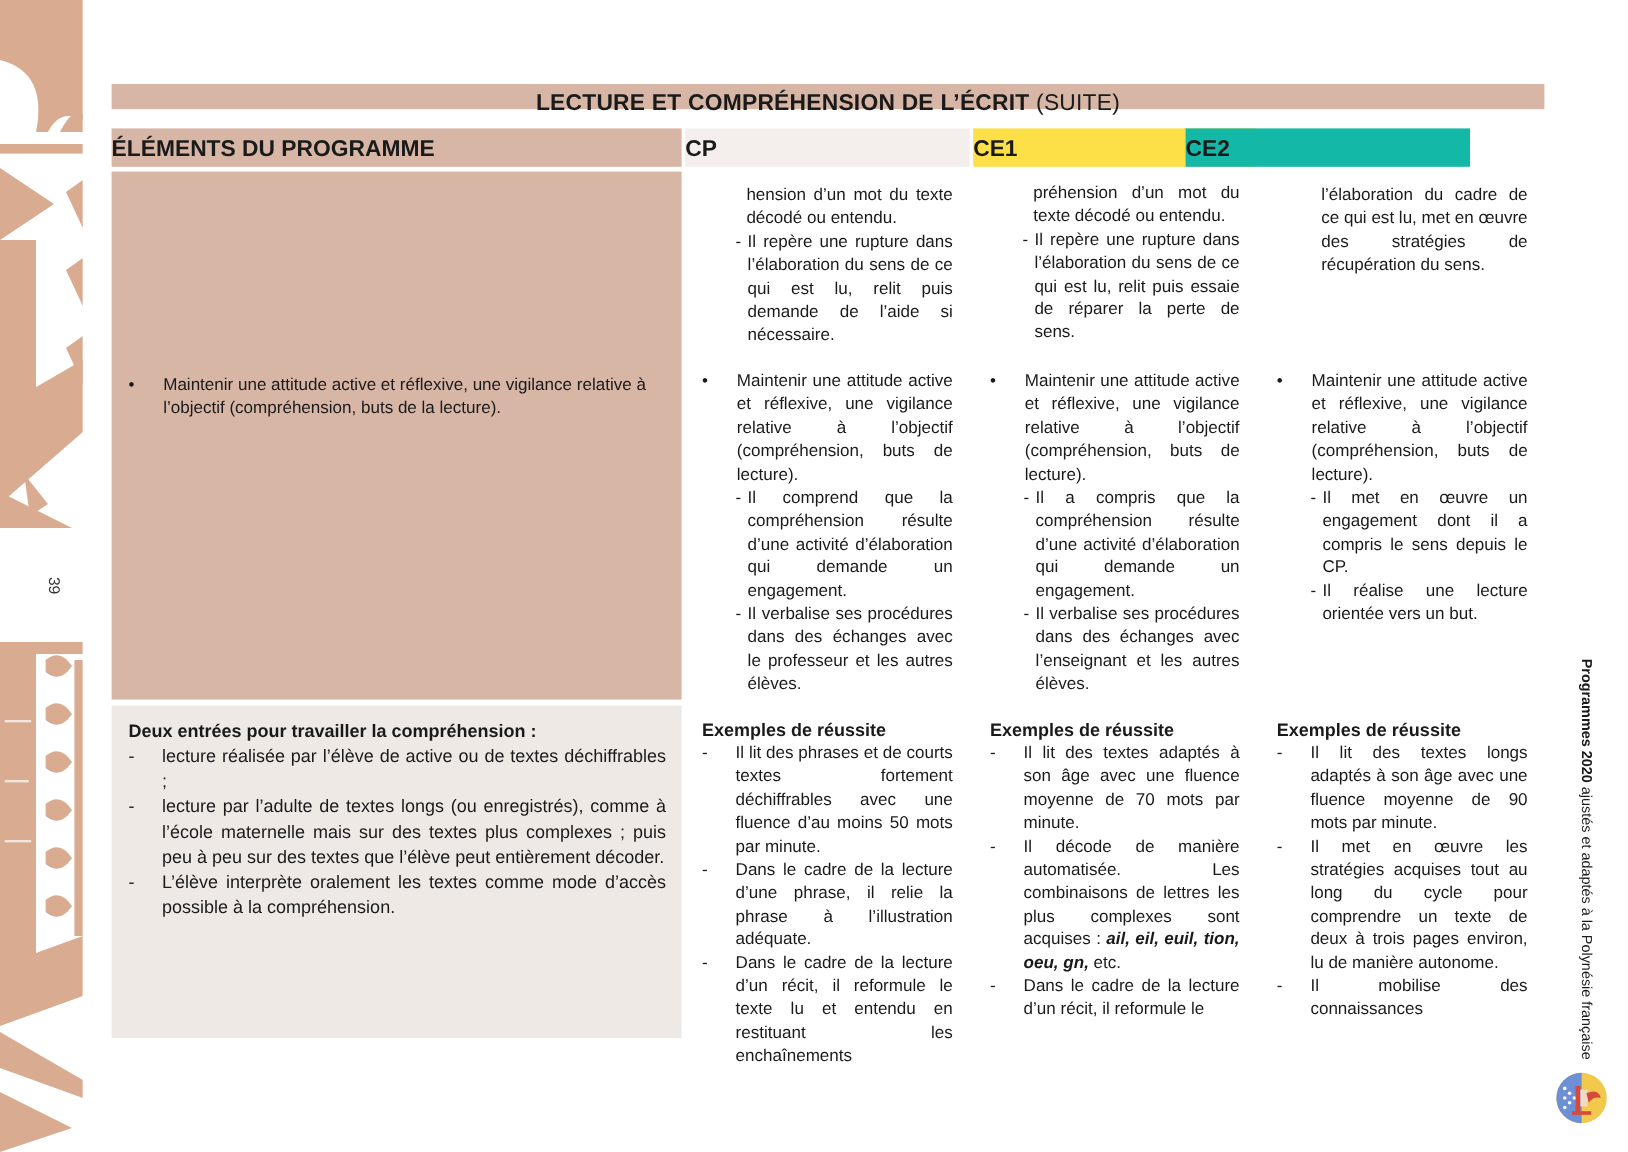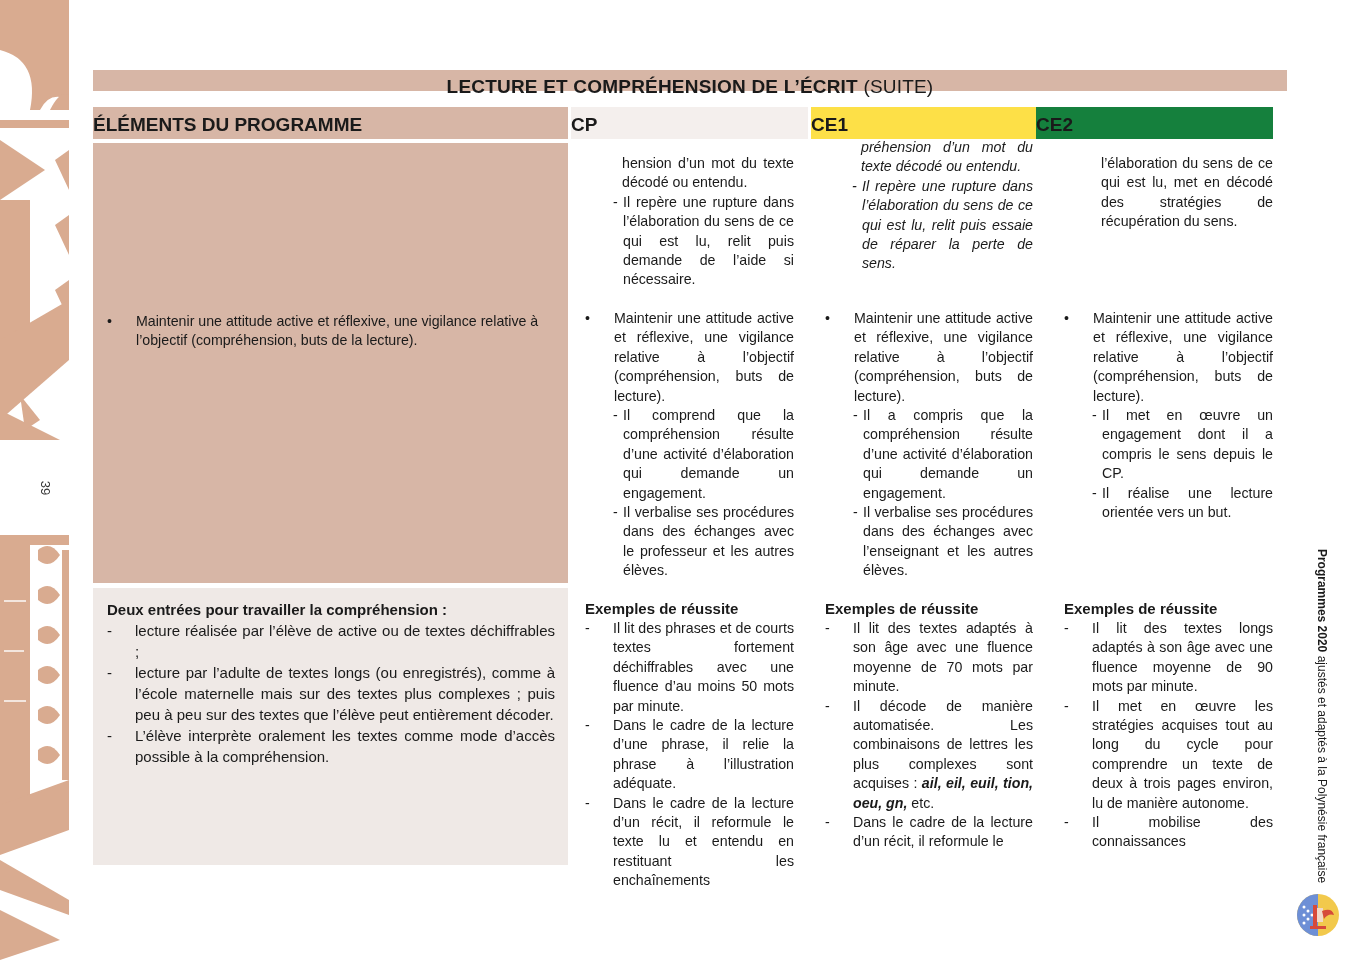--- a/index.html
+++ b/index.html
@@ -21,21 +21,21 @@
     font-size:19px; font-weight:bold; letter-spacing:0.2px;
   }
   .table-title .suite { font-weight:normal; }
   .col-head {
     position:absolute; top:107px; height:32px; line-height:36px;
     text-align:left; font-size:19px; font-weight:bold;
   }
   .h-prog { left:93px; width:475px; background:#d7b6a6; }
   .h-cp   { left:571px; width:237px; background:#f4efed; }
   .h-ce1  { left:811px; width:236px; background:#fde047; }
-  .h-ce2  { left:1036px; width:237px; background:#15803d; }
+  .h-ce2  { left:988px; width:237px; background:#14b8a6; }
 
   .prog-cell { position:absolute; left:93px; top:143px; width:475px; height:440px; background:#d7b6a6; }
   .prog-cell-2 { position:absolute; left:93px; top:588px; width:475px; height:277px; background:#efe9e6; }
 
   .txt { font-size:14.2px; line-height:19.4px; }
   .just { text-align:justify; }
   .block { position:absolute; }
 
   .bullet-row { position:relative; padding-left:29px; }
   .bullet-row .dot { position:absolute; left:0; top:0; }
@@ -106,26 +106,26 @@
     <span class="dot">•</span>
     <span>Maintenir une attitude active et réflexive, une vigilance relative à l’objectif (compréhension, buts de la lecture).</span>
   </div>
 </div>
 
 <div class="block txt just" style="left:613px; top:154px; width:181px;">
   <div style="padding-left:9px;">hension d’un mot du texte décodé ou entendu.</div>
   <div class="dash-row"><span class="dash">-</span><span>Il repère une rupture dans l’élaboration du sens de ce qui est lu, relit puis demande de l’aide si nécessaire.</span></div>
 </div>
 
-<div class="block txt just" style="left:852px; top:138px; width:181px;font-style:italic;">
+<div class="block txt just" style="left:852px; top:152px; width:181px;">
   <div style="padding-left:9px;">préhension d’un mot du texte décodé ou entendu.</div>
   <div class="dash-row"><span class="dash">-</span><span>Il repère une rupture dans l’élaboration du sens de ce qui est lu, relit puis essaie de réparer la perte de sens.</span></div>
 </div>
 
-<div class="block txt just" style="left:1101px; top:154px; width:172px;">l’élaboration du sens de ce qui est lu, met en décodé des stratégies de récupération du sens.</div>
+<div class="block txt just" style="left:1101px; top:154px; width:172px;">l’élaboration du cadre de ce qui est lu, met en œuvre des stratégies de récupération du sens.</div>
 
 <div class="block txt just" style="left:585px; top:309px; width:209px;">
   <div class="bullet-row"><span class="dot">•</span><span>Maintenir une attitude active et réflexive, une vigilance relative à l’objectif (compréhension, buts de lecture).</span></div>
   <div style="margin-left:28px;">
     <div class="dash-row"><span class="dash">-</span><span>Il comprend que la compréhension résulte d’une activité d’élaboration qui demande un engagement.</span></div>
     <div class="dash-row"><span class="dash">-</span><span>Il verbalise ses procédures dans des échanges avec le professeur et les autres élèves.</span></div>
   </div>
 </div>
 
 <div class="block txt just" style="left:825px; top:309px; width:208px;">

